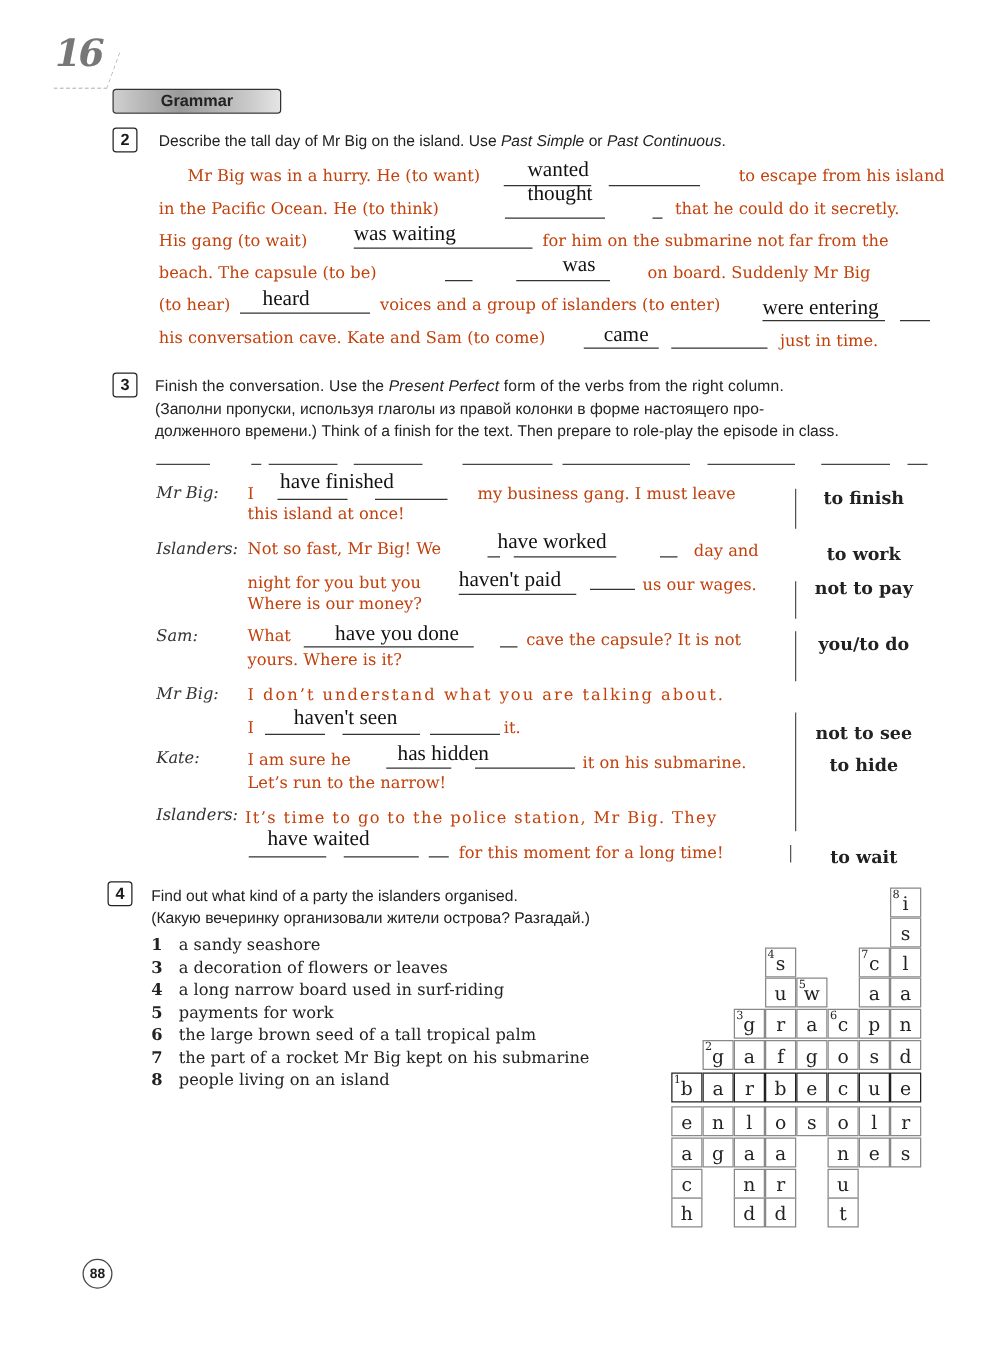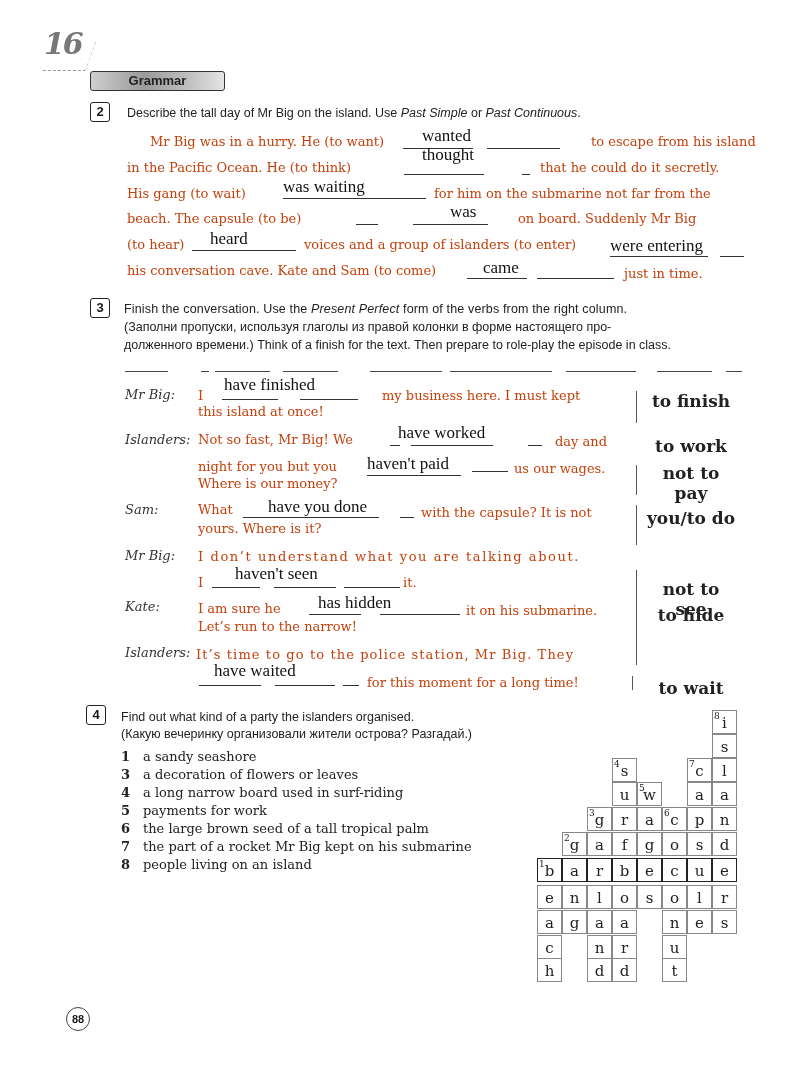--- a/index.html
+++ b/index.html
@@ -13,21 +13,21 @@
 
   .ex-num { width: 18px; height: 18px; border: 1.5px solid #222; border-radius: 3px; font-family: "Liberation Sans", sans-serif; font-weight: bold; font-size: 13px; text-align: center; line-height: 18px; }
   .instr { font-family: "Liberation Sans", sans-serif; font-size: 12.5px; color: #222; white-space: nowrap; }
   .instr i { font-style: italic; }
 
   .line { font-family: "DejaVu Serif", serif; font-size: 13px; color: #c2410c; white-space: nowrap; }
   .ans { font-family: "Liberation Serif", serif; font-size: 17px; color: #111; white-space: nowrap; }
   .blank { display: inline-block; border-bottom: 1px solid #333; height: 1px; vertical-align: baseline; }
 
   .speaker { font-family: "DejaVu Serif", serif; font-style: italic; font-size: 13px; color: #333; }
-  .verb { font-family: "DejaVu Serif", serif; font-weight: bold; font-size: 17px; color: #222; width: 90px; text-align: center; }
+  .verb { font-family: "DejaVu Serif", serif; font-weight: bold; font-size: 14px; color: #222; width: 90px; text-align: center; }
   .vline { width: 1px; background: #555; }
 
   .clue { font-family: "DejaVu Serif", serif; font-size: 13px; color: #222; white-space: nowrap; }
   .clue b { display: inline-block; width: 22px; font-weight: bold; }
 
   .cell { position: absolute; width: 25px; height: 24px; box-sizing: border-box; border: 1px solid #888; font-family: "DejaVu Serif", serif; font-size: 15px; text-align: center; line-height: 24px; color: #222; background: #fff; }
   .cell.main { border: 1.5px solid #222; }
   .cell sup { position: absolute; left: 1px; top: -7px; font-size: 9px; }
 
   .page-num { left: 66px; top: 1007px; width: 22px; height: 22px; border: 1px solid #444; border-radius: 50%; font-family: "Liberation Sans", sans-serif; font-size: 11px; font-weight: bold; text-align: center; line-height: 22px; }
@@ -109,21 +109,21 @@
 <div class="abs verb" style="left:646px; top:508px;">you/to do</div>
 <div class="abs verb" style="left:646px; top:579px;">not to see</div>
 <div class="abs verb" style="left:646px; top:605px;">to hide</div>
 <div class="abs verb" style="left:646px; top:678px;">to wait</div>
 
 <div class="abs speaker" style="left:125px; top:387px;">Mr Big:</div>
 <div class="abs line" style="left:198px; top:388px;">I</div>
 <div class="abs ans" style="left:224px; top:375px;">have finished</div>
 <div class="abs blank" style="left:222px; top:398px; width:56px;"></div>
 <div class="abs blank" style="left:300px; top:398px; width:58px;"></div>
-<div class="abs line" style="left:382px; top:388px;">my business here. I must kept</div>
+<div class="abs line" style="left:382px; top:388px;">my business gang. I must leave</div>
 <div class="abs line" style="left:198px; top:404px;">this island at once!</div>
 
 <div class="abs speaker" style="left:125px; top:432px;">Islanders:</div>
 <div class="abs line" style="left:198px; top:432px;">Not so fast, Mr Big! We</div>
 <div class="abs ans" style="left:398px; top:423px;">have worked</div>
 <div class="abs blank" style="left:390px; top:444px; width:10px;"></div>
 <div class="abs blank" style="left:411px; top:444px; width:82px;"></div>
 <div class="abs blank" style="left:528px; top:444px; width:14px;"></div>
 <div class="abs line" style="left:555px; top:434px;">day and</div>
 <div class="abs line" style="left:198px; top:459px;">night for you but you</div>
@@ -131,21 +131,21 @@
 <div class="abs blank" style="left:367px; top:474px; width:94px;"></div>
 <div class="abs blank" style="left:472px; top:470px; width:36px;"></div>
 <div class="abs line" style="left:514px; top:461px;">us our wages.</div>
 <div class="abs line" style="left:198px; top:476px;">Where is our money?</div>
 
 <div class="abs speaker" style="left:125px; top:502px;">Sam:</div>
 <div class="abs line" style="left:198px; top:502px;">What</div>
 <div class="abs ans" style="left:268px; top:497px;">have you done</div>
 <div class="abs blank" style="left:243px; top:516px; width:136px;"></div>
 <div class="abs blank" style="left:400px; top:516px; width:14px;"></div>
-<div class="abs line" style="left:421px; top:505px;">with the capsule? It is not</div>
+<div class="abs line" style="left:421px; top:505px;">cave the capsule? It is not</div>
 <div class="abs line" style="left:198px; top:521px;">yours. Where is it?</div>
 
 <div class="abs speaker" style="left:125px; top:548px;">Mr Big:</div>
 <div class="abs line" style="left:198px; top:549px; letter-spacing:1.6px;">I don’t understand what you are talking about.</div>
 <div class="abs line" style="left:198px; top:575px;">I</div>
 <div class="abs ans" style="left:235px; top:564px;">haven't seen</div>
 <div class="abs blank" style="left:212px; top:586px; width:48px;"></div>
 <div class="abs blank" style="left:274px; top:586px; width:62px;"></div>
 <div class="abs blank" style="left:344px; top:586px; width:56px;"></div>
 <div class="abs line" style="left:403px; top:575px;">it.</div>

